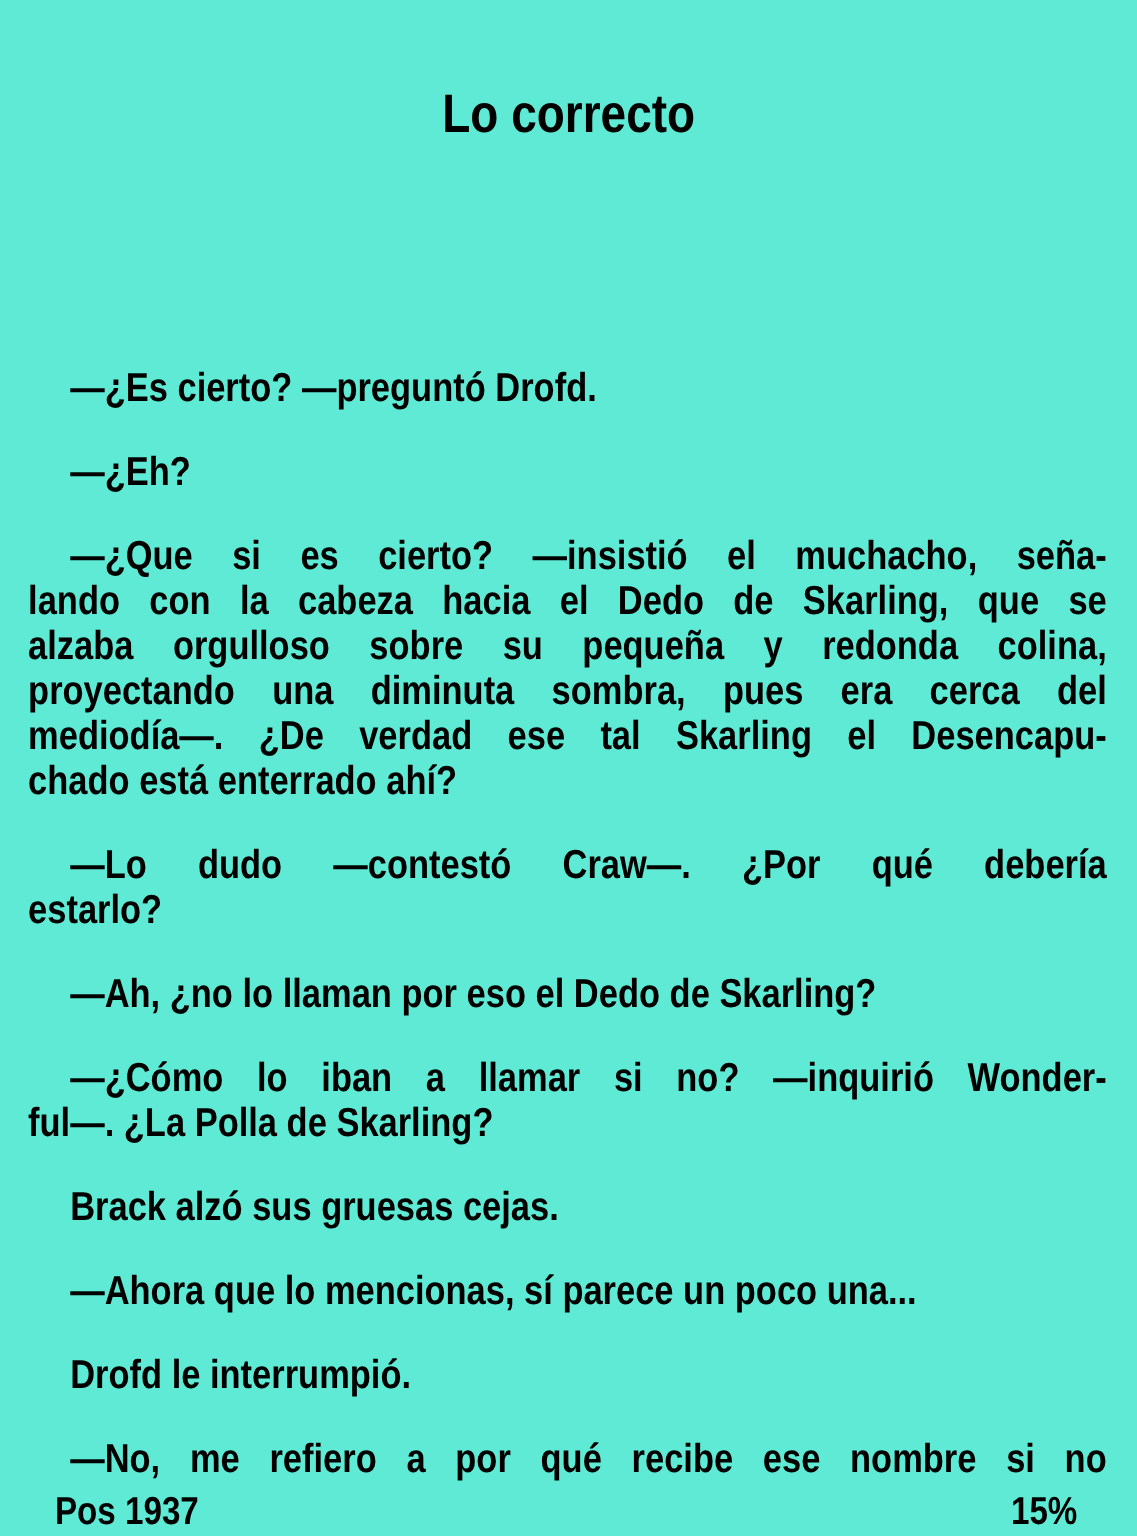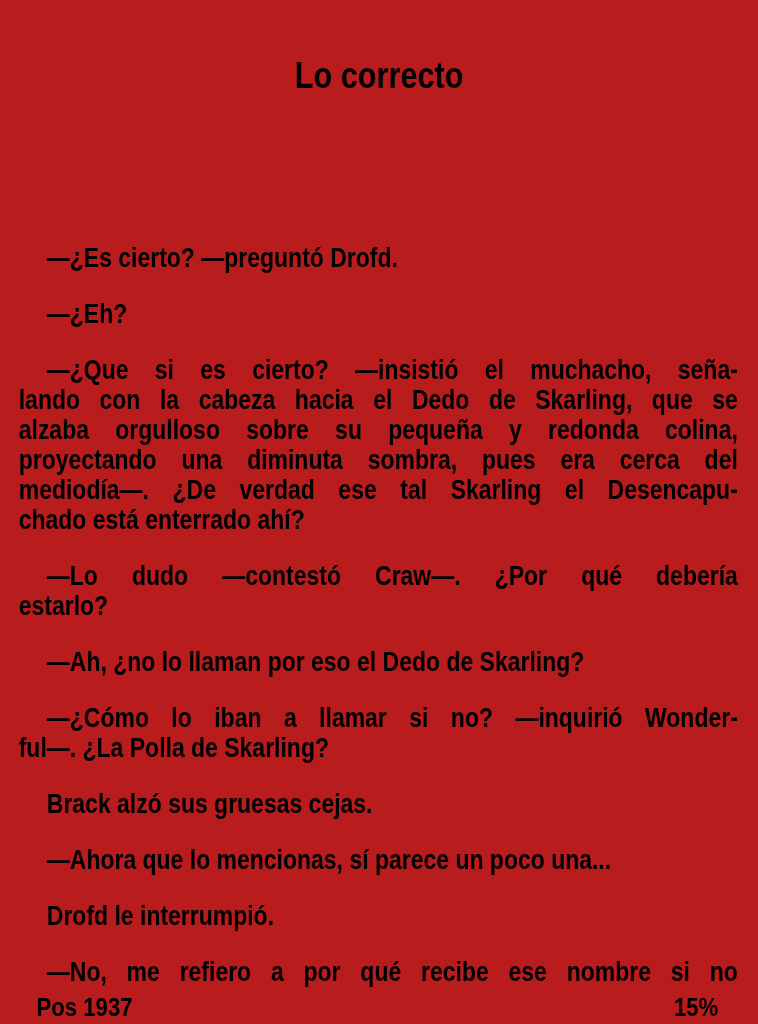--- a/index.html
+++ b/index.html
@@ -4,21 +4,21 @@
 <style>
   html, body {
     margin: 0;
     padding: 0;
     background: #ffffff;
   }
   .page {
     position: relative;
     width: 758px;
     height: 1024px;
-    background: #b91c1c;
+    background: #5eead4;
     overflow: hidden;
     font-family: "Liberation Sans", sans-serif;
     color: #000000;
   }
   
   .scale-wrap {
     position: absolute;
     top: 0;
     left: 0;
     width: 891px;

